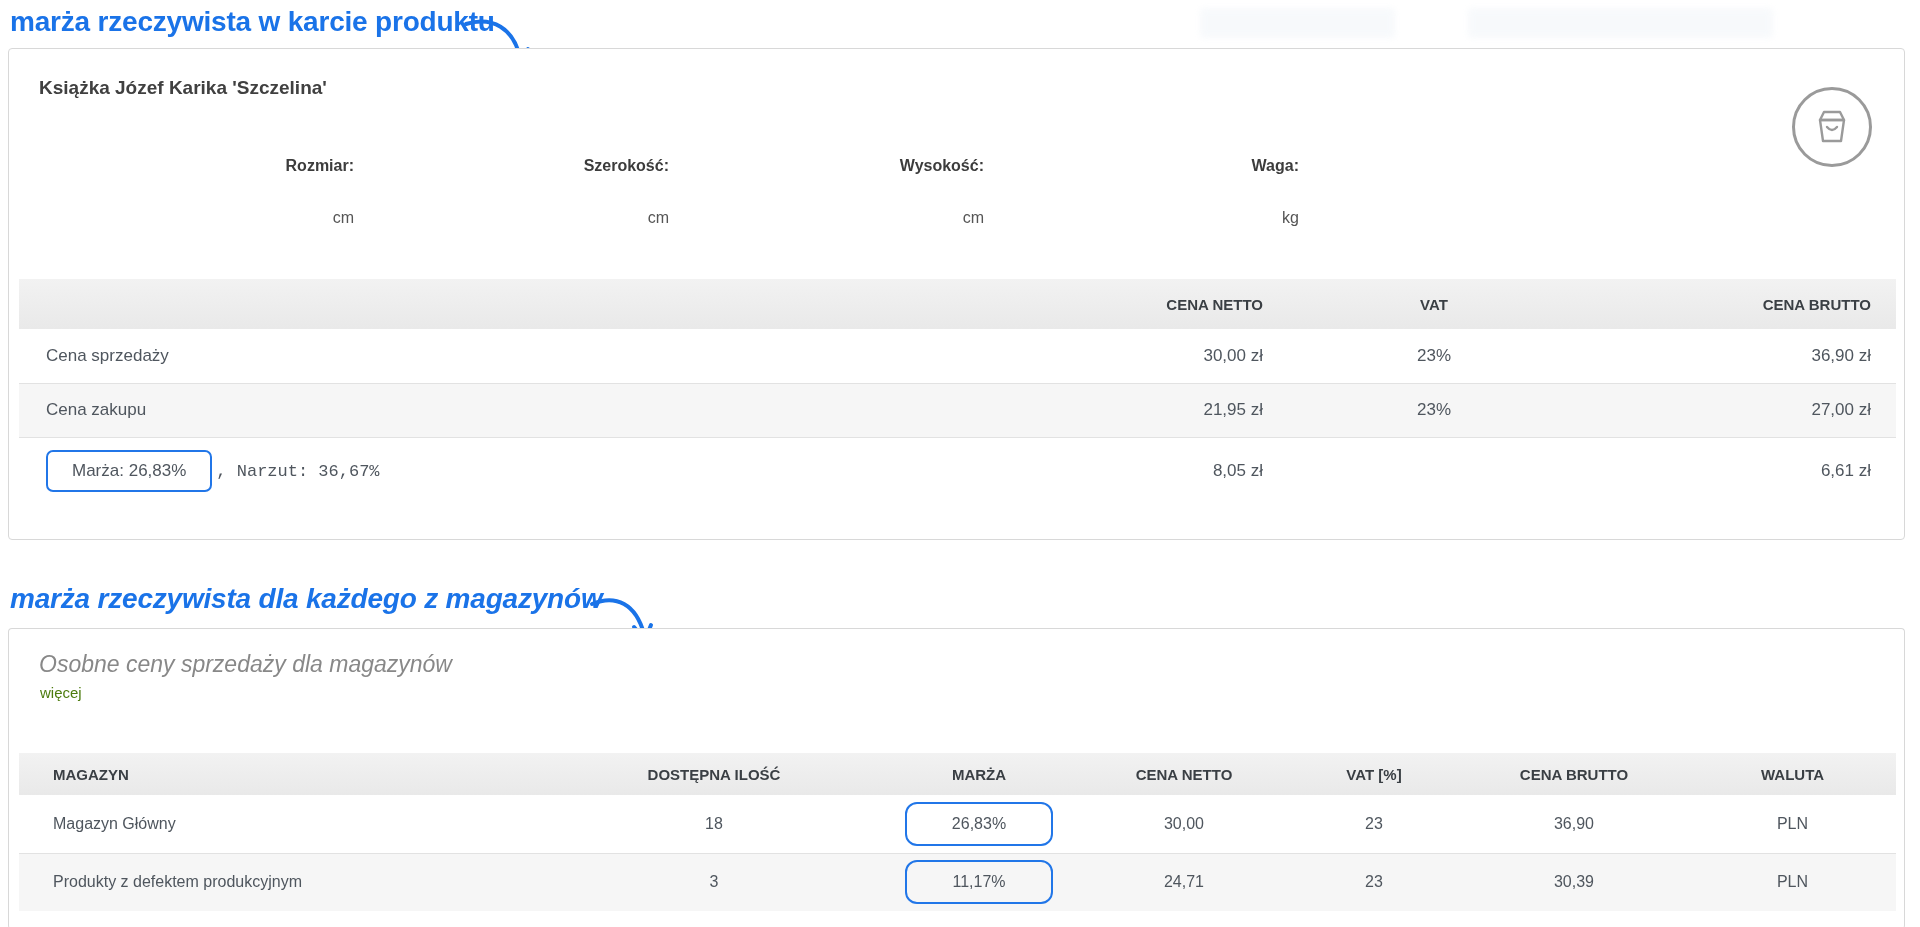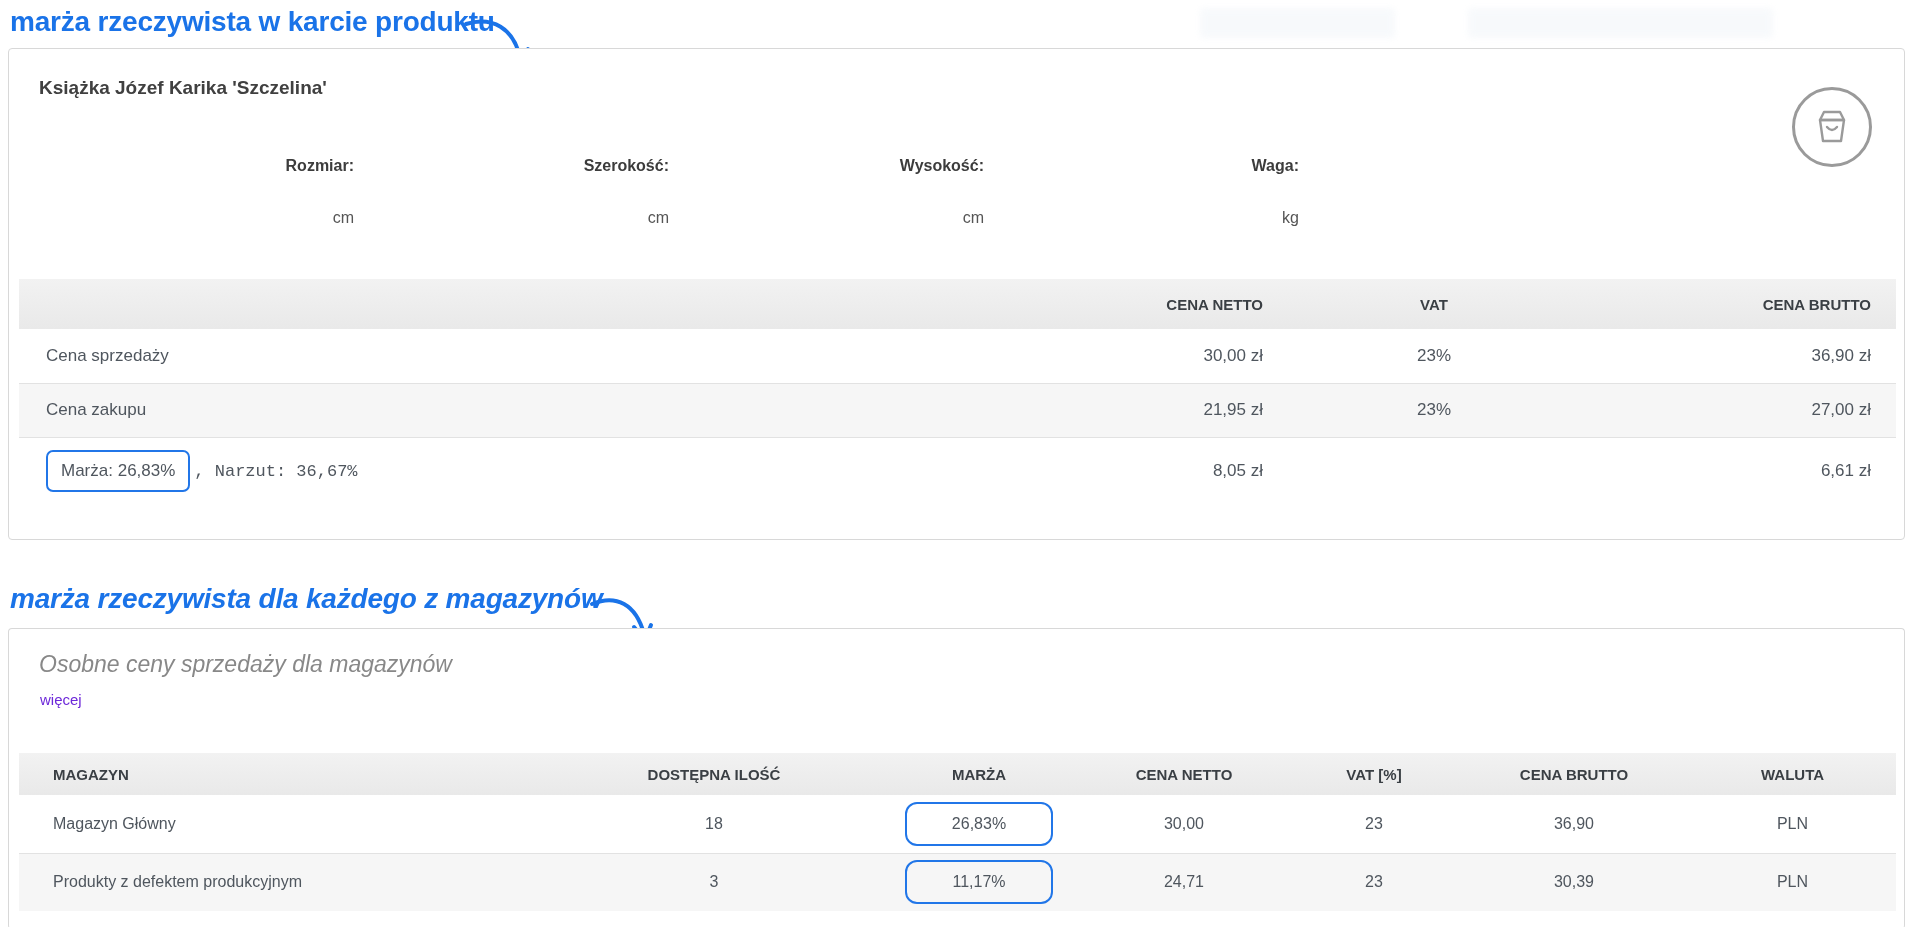--- a/index.html
+++ b/index.html
@@ -86,41 +86,41 @@
   .cell-left   { text-align: left;  padding-left: 27px; }
   .cell-right  { text-align: right; padding-right: 6px; }
   .cell-center { text-align: center; }
   .pad-r { padding-right: 25px; }
   #wh-table .cell-left { padding-left: 34px; }
 
   .marza-row-cell { padding-left: 27px; }
   .marza-box {
     display: inline-block;
     border: 2px solid #2176e8; border-radius: 7px;
-    padding: 9px 13px;
+    padding: 9px 24px;
     font-size: 17px; color: #4f565e;
     background: transparent;
   }
   .narzut-text { font-size: 17px; color: #4f565e; margin-left: 4px; font-family: Liberation Mono, monospace; }
   .wh-marza-box {
     display: inline-block;
     border: 2px solid #2176e8; border-radius: 12px;
     padding: 11px 0;
     width: 148px;
     font-size: 16px; color: #4f565e;
     text-align: center;
   }
 
   .card2-title {
     position: absolute; left: 30px; top: 22px;
     font-size: 23px; font-style: italic; color: #888;
   }
   .more-link {
-    position: absolute; left: 31px; top: 62px;
-    font-size: 15px; color: #6d28d9;
+    position: absolute; left: 31px; top: 55px;
+    font-size: 15px; color: #4d7c0f;
     text-decoration: none; cursor: pointer;
   }
 </style>
 </head>
 <body>
 
 <div class="ghost-button" id="ghost1"></div>
 <div class="ghost-button" id="ghost2"></div>
 
 <div class="annotation-heading" id="heading1">marża rzeczywista w karcie produktu</div>

